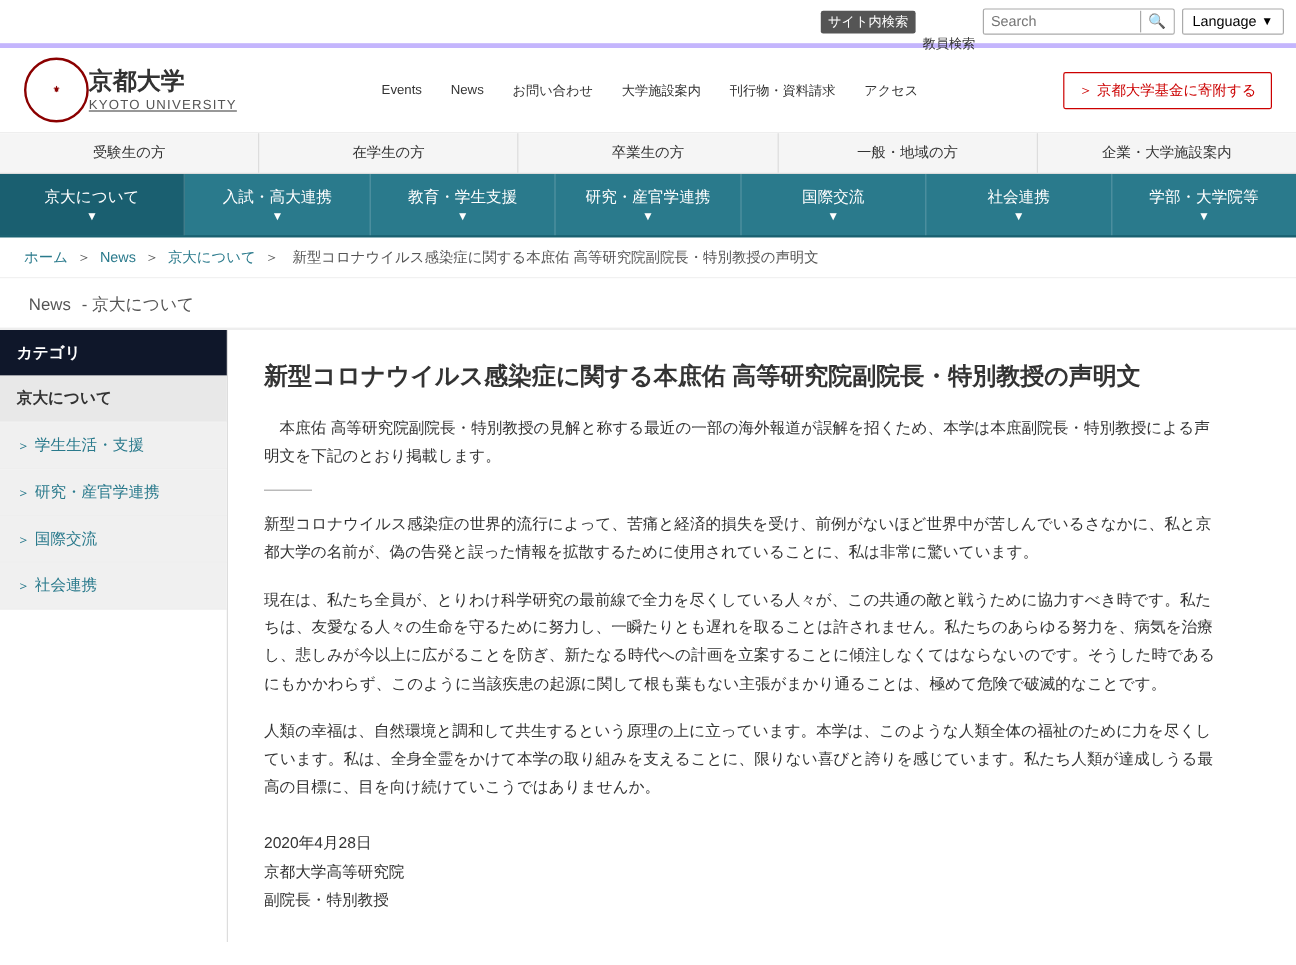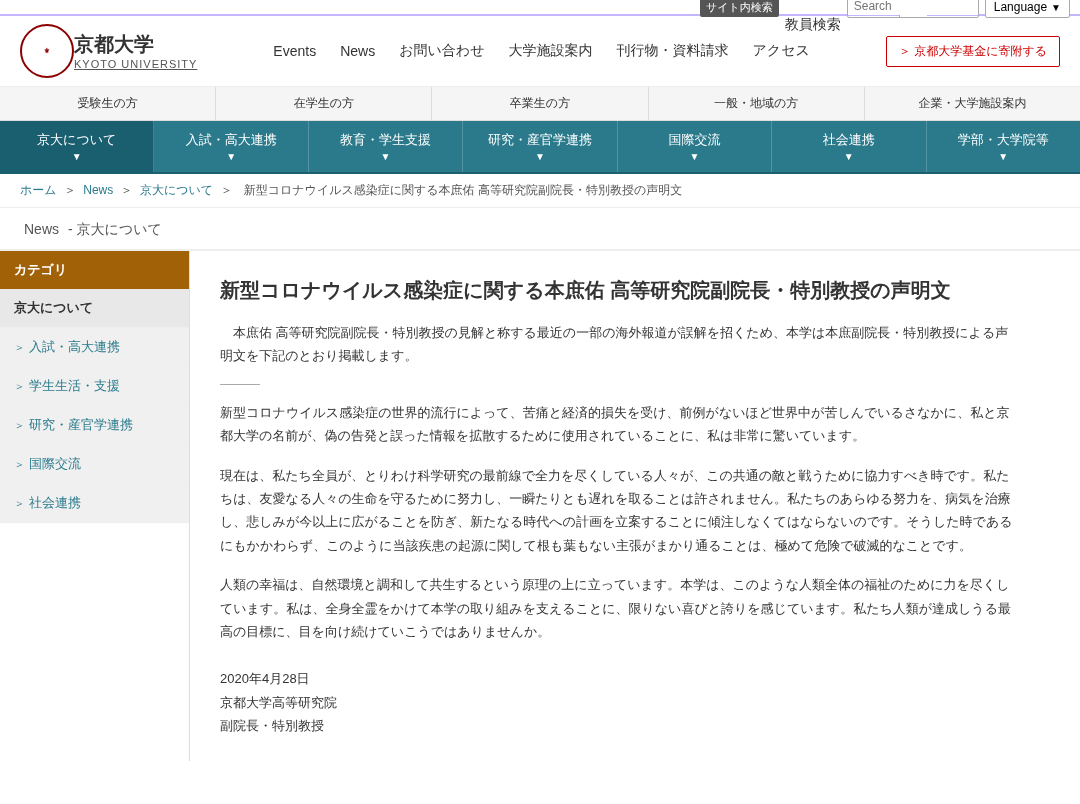--- a/index.html
+++ b/index.html
@@ -5,45 +5,44 @@
     * { margin: 0; padding: 0; box-sizing: border-box; }
     body { font-family: "Meiryo", "Hiragino Sans", "Yu Gothic", sans-serif; font-size: 13px; color: #333; background: #fff; width: 1080px; }
 
     
     .top-bar {
       display: flex;
       align-items: center;
       justify-content: flex-end;
       background: #fff;
       padding: 4px 10px;
-      border-bottom: 2px solid #c4b5fd;
+      border-bottom: 4px solid #c4b5fd;
       gap: 6px;
-      height: 16px;
+      height: 40px;
     }
     .top-bar-inner { display: flex; align-items: center; gap: 6px; }
     .site-search-label {
       background: #555;
       color: #fff;
       padding: 2px 6px;
       font-size: 11px;
       border-radius: 2px;
     }
     .faculty-search-label {
-      font-size: 14px;
+      font-size: 11px;
       color: #333;
       margin-top: 36px;
     }
     .search-box {
       display: flex;
       align-items: center;
       border: 1px solid #aaa;
       border-radius: 2px;
       overflow: hidden;
       height: 22px;
-      flex-direction: column;
     }
     .search-box input {
       border: none;
       outline: none;
       padding: 2px 6px;
       font-size: 12px;
       width: 130px;
     }
     .search-box button {
       background: #fff;
@@ -81,21 +80,21 @@
       border: 2px solid #8b0000;
       border-radius: 50%;
       display: flex; align-items: center; justify-content: center;
       font-size: 8px; color: #8b0000; text-align: center;
       font-weight: bold;
     }
     .logo-text { line-height: 1.3; }
     .logo-text .jp { font-size: 20px; font-weight: bold; color: #333; }
     .logo-text .en { font-size: 11px; color: #555; letter-spacing: 1px; text-decoration: underline; }
     .main-nav { display: flex; align-items: center; gap: 24px; }
-    .main-nav a { font-size: 14px; color: #333; text-decoration: none; }
+    .main-nav a { font-size: 11px; color: #333; text-decoration: none; }
     .donate-btn {
       background: #fff;
       color: #cc0000;
       border: 1px solid #cc0000;
       padding: 6px 12px;
       font-size: 12px;
       cursor: pointer;
       border-radius: 2px;
     }
 
@@ -166,21 +165,21 @@
     }
 
     
     .sidebar {
       width: 190px;
       min-width: 190px;
       border-right: 1px solid #ddd;
       padding-top: 0;
     }
     .sidebar-category-title {
-      background: #a16207;
+      background: #0f172a;
       color: #fff;
       padding: 10px 14px;
       font-size: 13px;
       font-weight: bold;
     }
     .sidebar-item {
       padding: 10px 14px;
       font-size: 13px;
       color: #2a7a8c;
       border-bottom: 1px solid #eee;
@@ -324,23 +323,20 @@
   <span>News</span>
   <span>- 京大について</span>
 </div>
 
 <div class="content-area">
 
   <div class="sidebar">
     <div class="sidebar-category-title">カテゴリ</div>
     <div class="sidebar-item active">
       <span>京大について</span>
-    </div>
-    <div class="sidebar-item">
-      <span class="arrow">＞</span><span>入試・高大連携</span>
     </div>
     <div class="sidebar-item">
       <span class="arrow">＞</span><span>学生生活・支援</span>
     </div>
     <div class="sidebar-item">
       <span class="arrow">＞</span><span>研究・産官学連携</span>
     </div>
     <div class="sidebar-item">
       <span class="arrow">＞</span><span>国際交流</span>
     </div>

